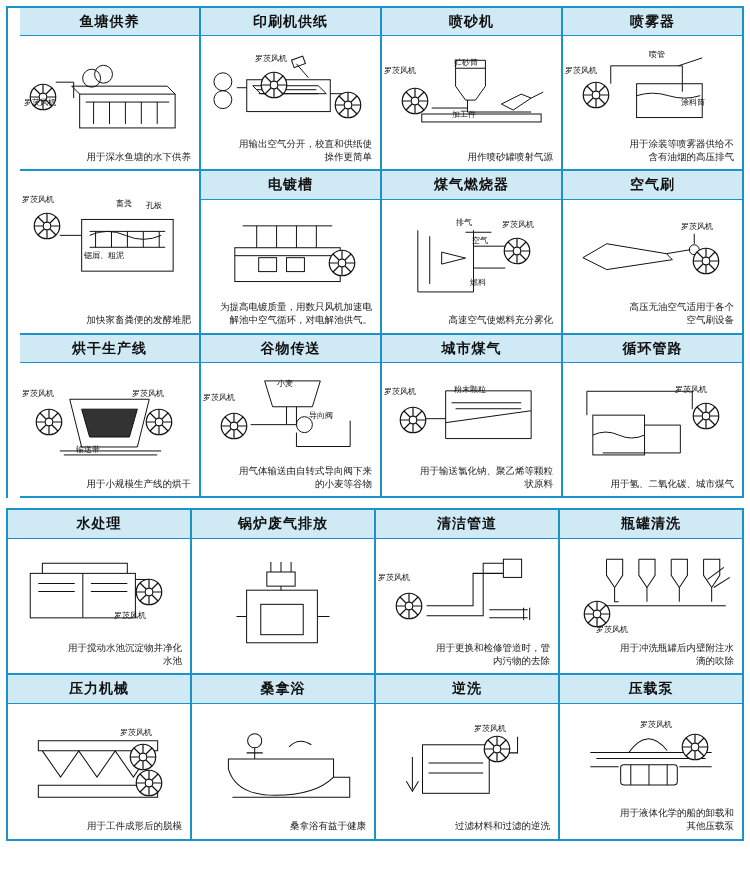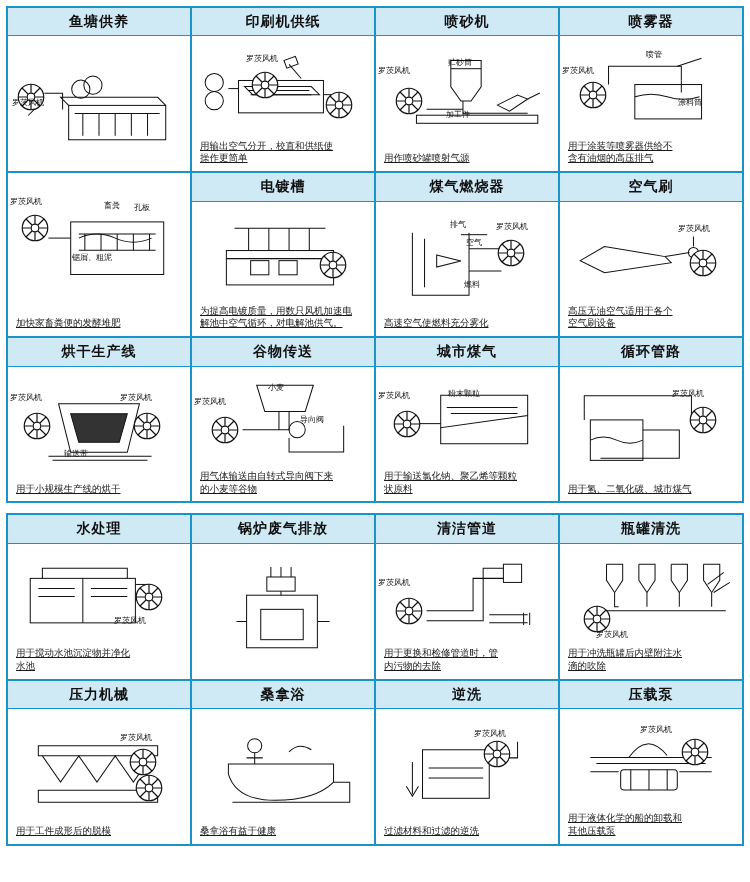--- a/index.html
+++ b/index.html
@@ -15,21 +15,21 @@
     background: #ffffff;
     overflow: hidden;
   }
   .grid {
     display: grid;
     grid-template-columns: repeat(4, 1fr);
     border-left: 2px solid #1b93c8;
     border-top: 2px solid #1b93c8;
     box-sizing: border-box;
   }
-  .grid.block-a { margin: 6px 6px 0 6px; }
+  .grid.block-a { margin: 6px 6px 0 6px; padding-left: 12px; }
   .grid.block-b { margin: 0 6px 6px 6px; }
   .block-gap { height: 10px; background: #ffffff; }
 
   .cell {
     border-right: 2px solid #1b93c8;
     border-bottom: 2px solid #1b93c8;
     box-sizing: border-box;
     position: relative;
     background: #ffffff;
     display: flex;
@@ -54,23 +54,22 @@
   .cell-art svg {
     display: block;
     width: 100%;
     height: 100%;
   }
   .cell-caption {
     font-size: 9.5px;
     color: #1a1a1a;
     line-height: 1.35;
     padding: 2px 8px 6px 8px;
-    text-align: left;
+    text-align: right;
     white-space: pre-line;
-    text-decoration: underline;
   }
   .lbl {
     position: absolute;
     font-size: 8px;
     color: #111;
     line-height: 1.15;
     white-space: pre-line;
     text-align: left;
   }
   
@@ -109,20 +108,21 @@
           <svg viewBox="0 0 40 40">
               <g stroke="#111" fill="#fff" stroke-width="1.4">
                 <circle cx="20" cy="20" r="15"></circle>
                 <circle cx="20" cy="20" r="4.5"></circle>
                 <path d="M20 5 L20 15 M20 25 L20 35 M5 20 L15 20 M25 20 L35 20 M9.4 9.4 L16.5 16.5 M23.5 23.5 L30.6 30.6 M30.6 9.4 L23.5 16.5 M16.5 23.5 L9.4 30.6"></path>
               </g>
             </svg>
         </div>
         <div class="lbl" style="left:4px; top:62px;">罗茨风机</div>
       </div>
+      <div class="cell-caption">用于深水鱼塘的水下供养</div>
     </div>
 
     <div class="cell">
       <div class="cell-title">印刷机供纸</div>
       <div class="cell-art">
         <svg viewBox="0 0 180 100" preserveAspectRatio="xMidYMid meet">
           <g stroke="#111" fill="none" stroke-width="1">
             <circle cx="22" cy="46" r="9"></circle>
             <circle cx="22" cy="64" r="9"></circle>
             <rect x="46" y="44" width="84" height="32"></rect>

